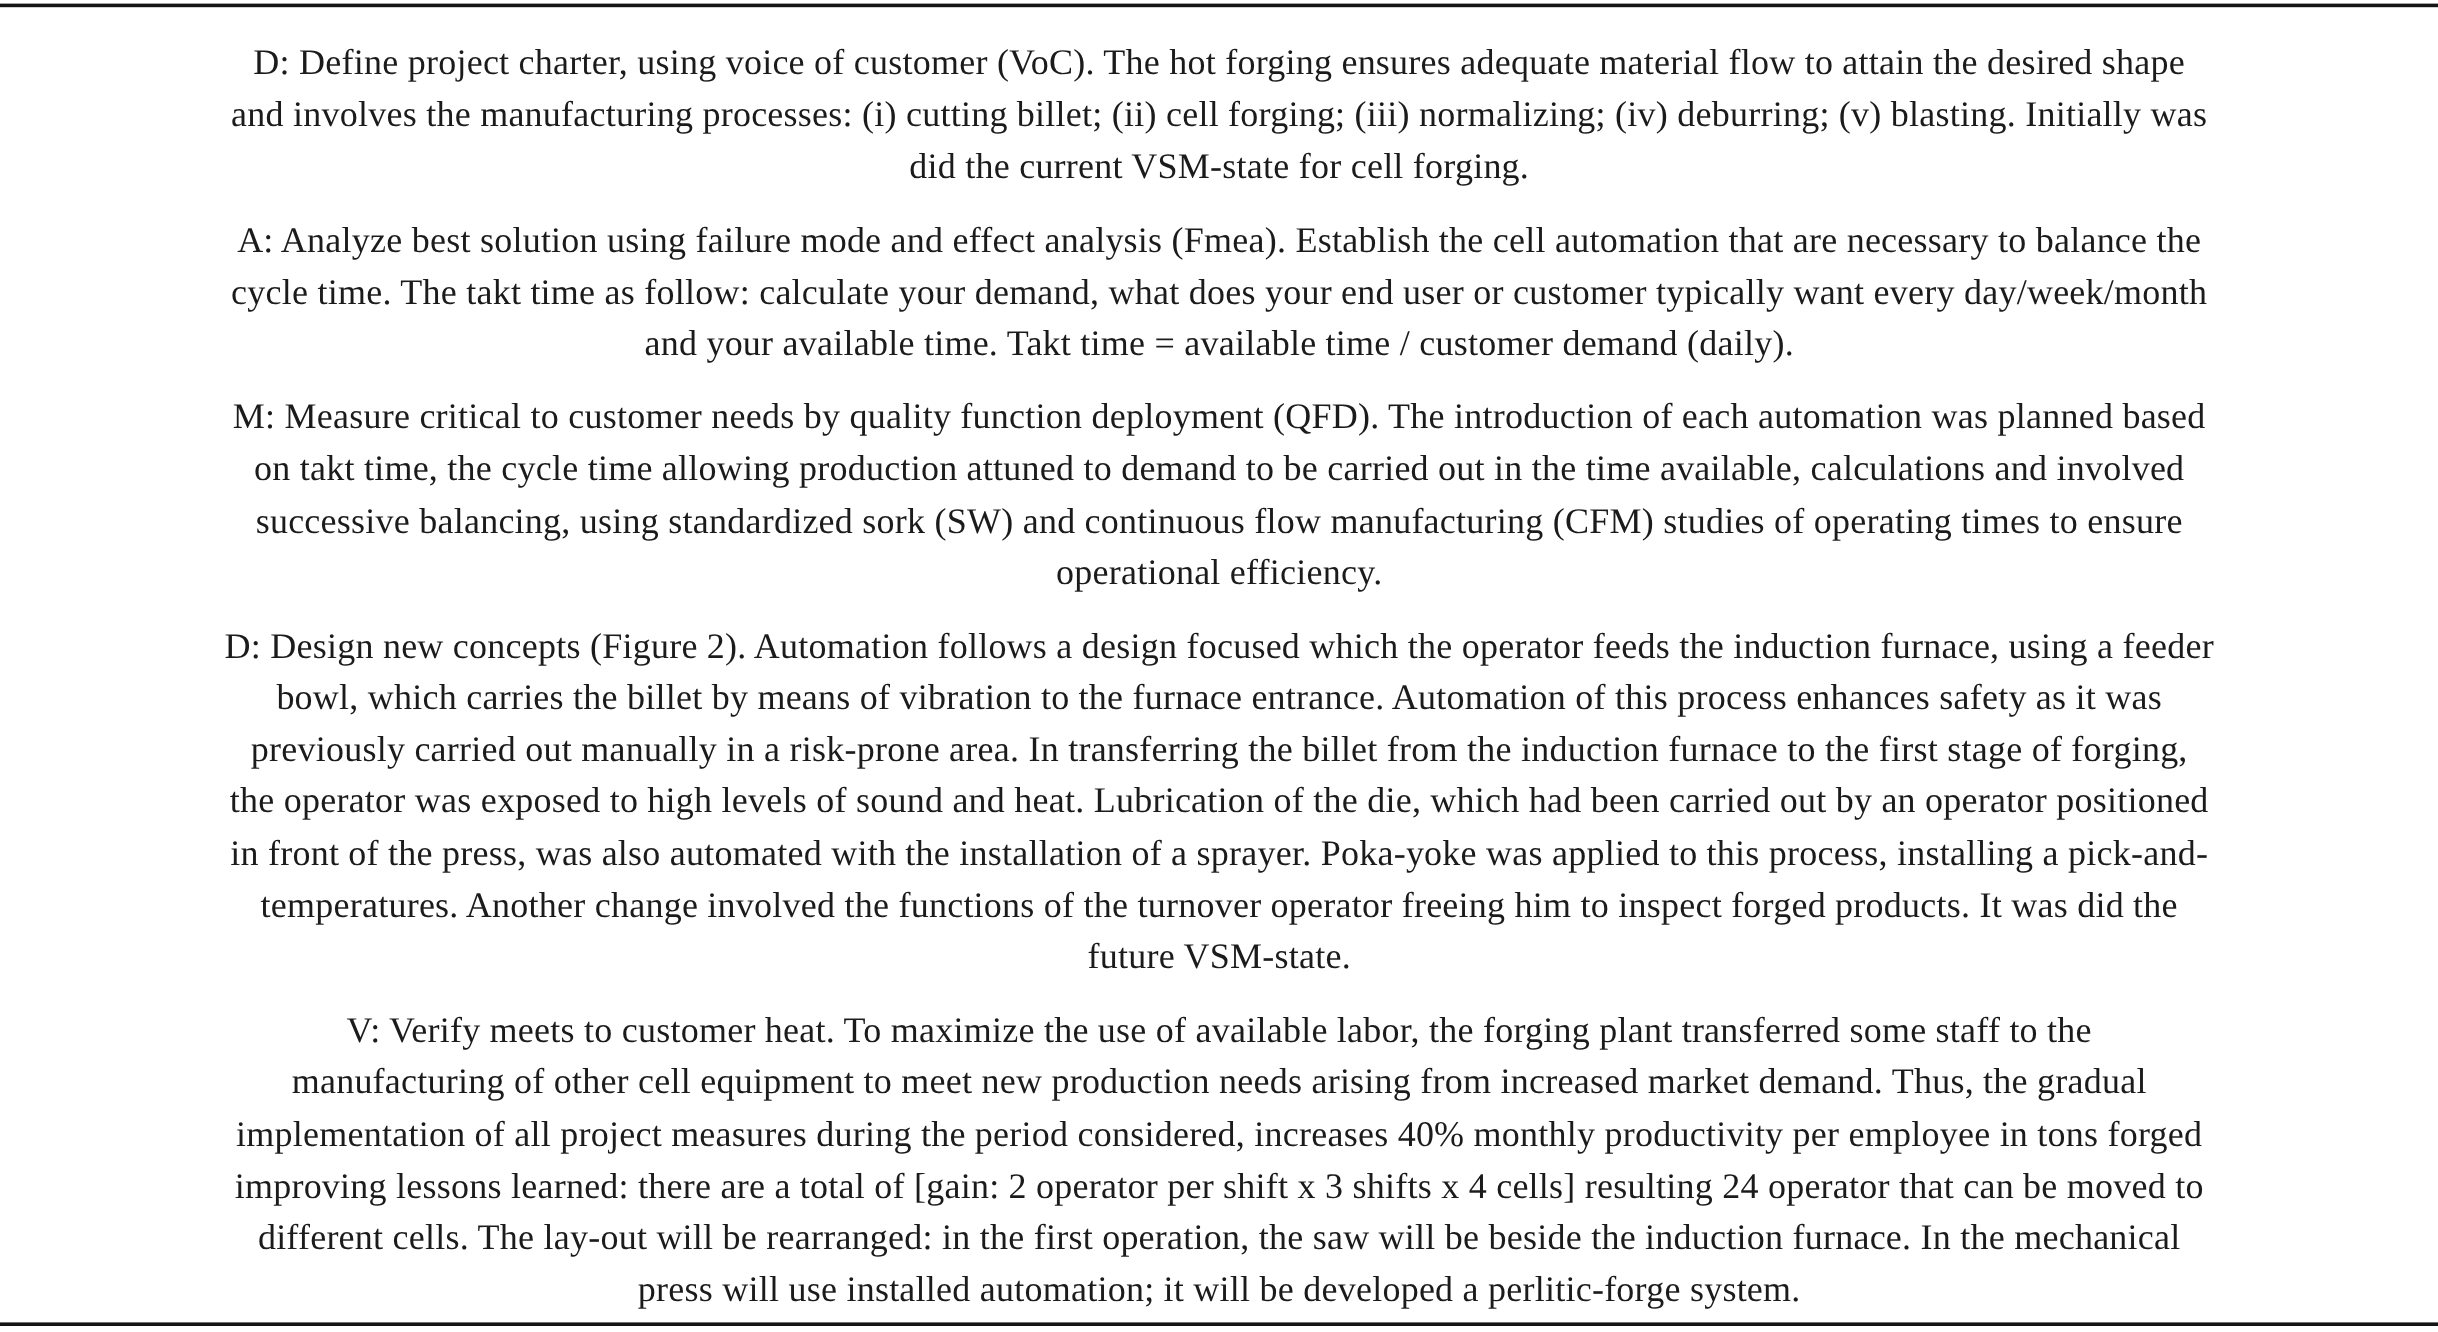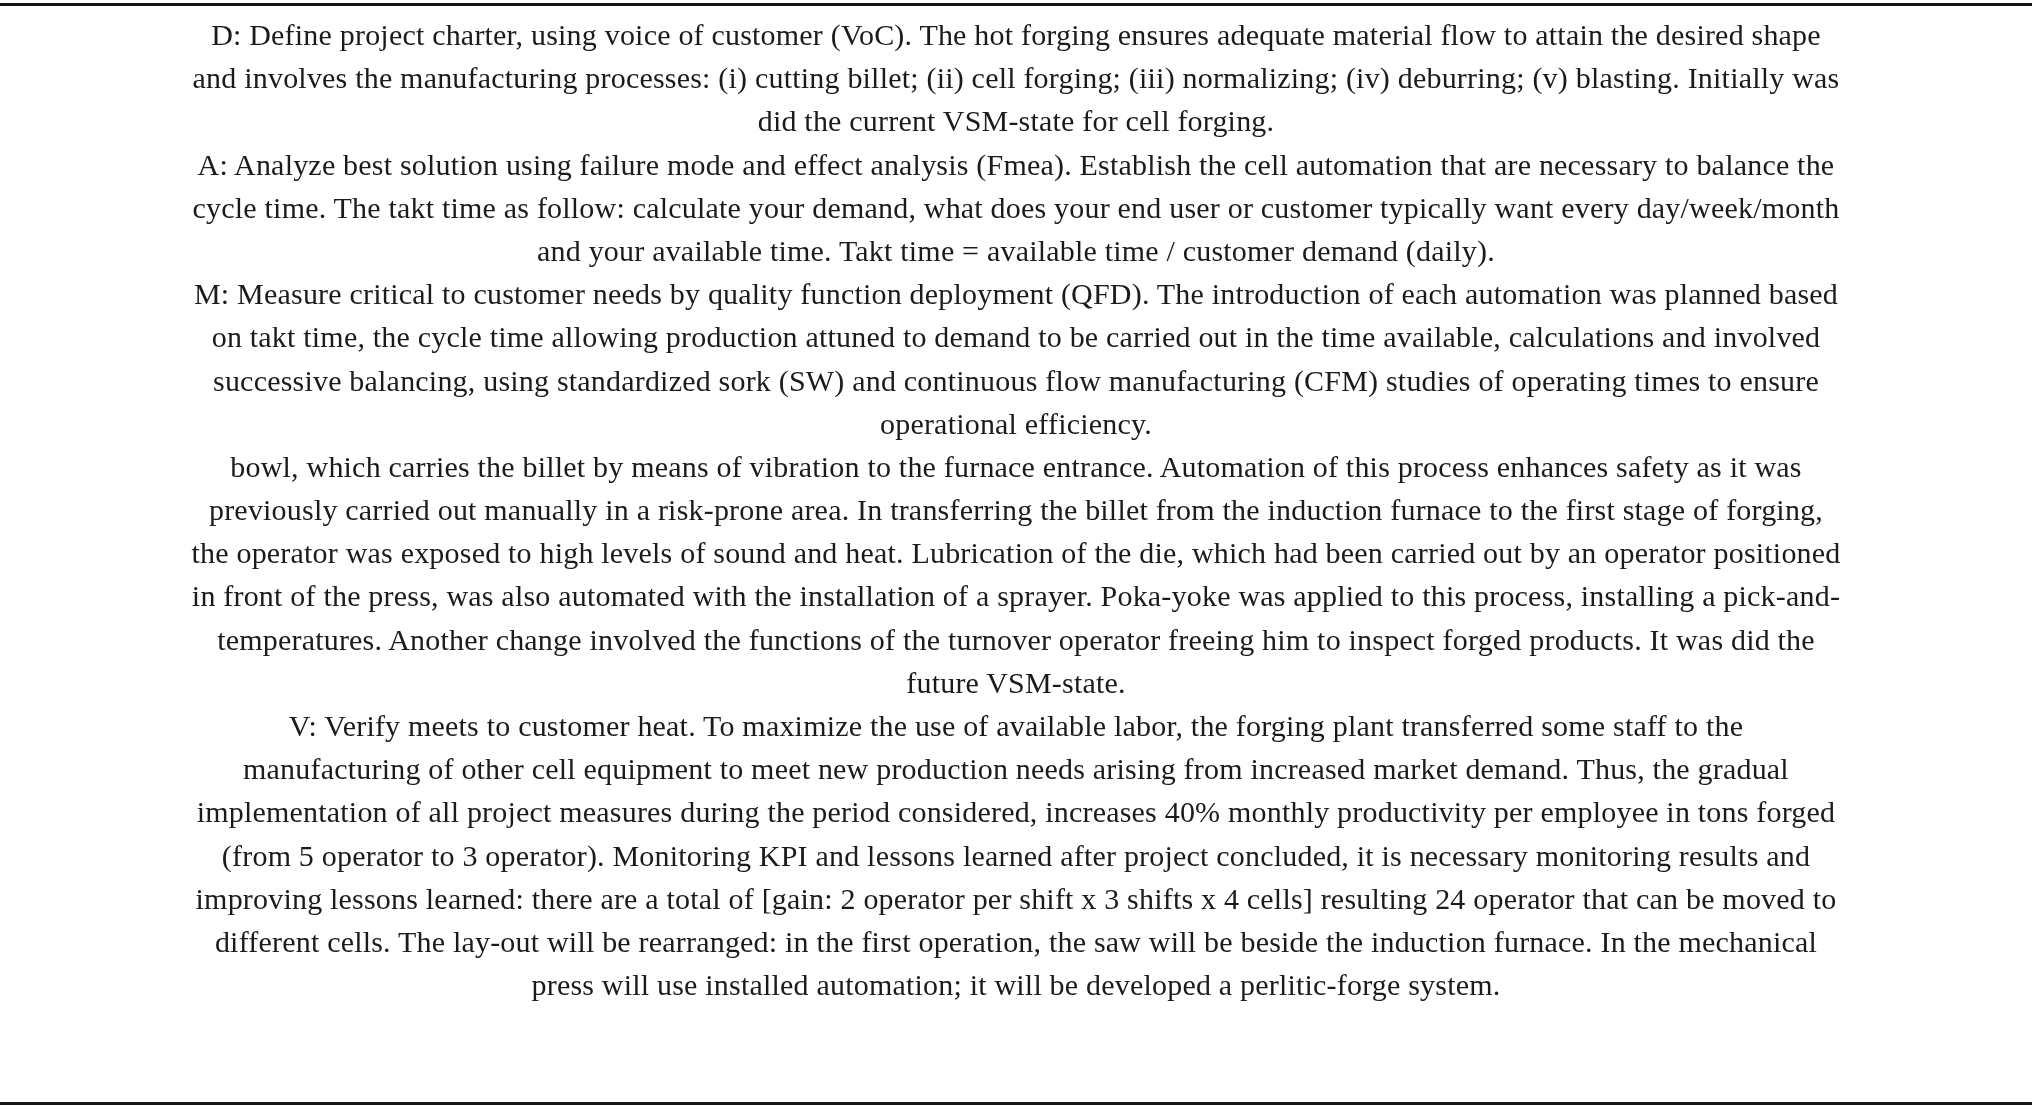--- a/index.html
+++ b/index.html
@@ -21,21 +21,21 @@
     height: 3px;
     background: #151515;
     width: 100%;
   }
   .rule.top { margin-top: 3px; }
   .rule.bottom { position: absolute; bottom: 5px; left: 0; }
   .content {
     padding: 7px 8px 0 8px;
   }
   .para {
-    margin: 0;
+    margin: 18px;
     padding: 0;
   }
   .line {
     text-align: center;
     white-space: nowrap;
     font-size: 30px;
     line-height: 43.2px;
     height: 43.2px;
     letter-spacing: 0.2px;
   }
@@ -61,33 +61,33 @@
     </div>
 
     <div class="para">
       <div class="line">M: Measure critical to customer needs by quality function deployment (QFD). The introduction of each automation was planned based</div>
       <div class="line">on takt time, the cycle time allowing production attuned to demand to be carried out in the time available, calculations and involved</div>
       <div class="line">successive balancing, using standardized sork (SW) and continuous flow manufacturing (CFM) studies of operating times to ensure</div>
       <div class="line">operational efficiency.</div>
     </div>
 
     <div class="para">
+      <div class="line">D: Design new concepts (Figure 2). Automation follows a design focused which the operator feeds the induction furnace, using a feeder</div>
       <div class="line">bowl, which carries the billet by means of vibration to the furnace entrance. Automation of this process enhances safety as it was</div>
       <div class="line">previously carried out manually in a risk-prone area. In transferring the billet from the induction furnace to the first stage of forging,</div>
       <div class="line">the operator was exposed to high levels of sound and heat. Lubrication of the die, which had been carried out by an operator positioned</div>
       <div class="line">in front of the press, was also automated with the installation of a sprayer. Poka-yoke was applied to this process, installing a pick-and-</div>
       <div class="line">temperatures. Another change involved the functions of the turnover operator freeing him to inspect forged products. It was did the</div>
       <div class="line">future VSM-state.</div>
     </div>
 
     <div class="para">
       <div class="line">V: Verify meets to customer heat. To maximize the use of available labor, the forging plant transferred some staff to the</div>
       <div class="line">manufacturing of other cell equipment to meet new production needs arising from increased market demand. Thus, the gradual</div>
       <div class="line">implementation of all project measures during the period considered, increases 40% monthly productivity per employee in tons forged</div>
-      <div class="line">(from 5 operator to 3 operator). Monitoring KPI and lessons learned after project concluded, it is necessary monitoring results and</div>
       <div class="line">improving lessons learned: there are a total of [gain: 2 operator per shift x 3 shifts x 4 cells] resulting 24 operator that can be moved to</div>
       <div class="line">different cells. The lay-out will be rearranged: in the first operation, the saw will be beside the induction furnace. In the mechanical</div>
       <div class="line">press will use installed automation; it will be developed a perlitic-forge system.</div>
     </div>
 
   </div>
 
   <div class="rule bottom"></div>
 </div>
 

